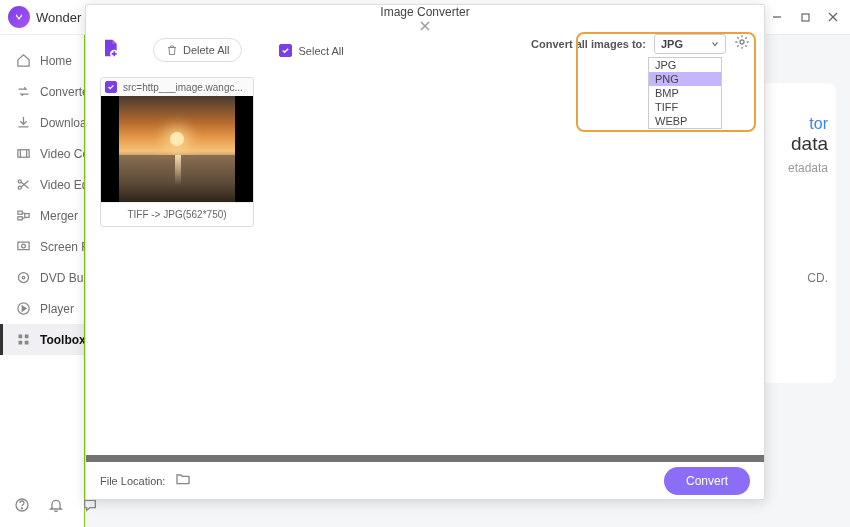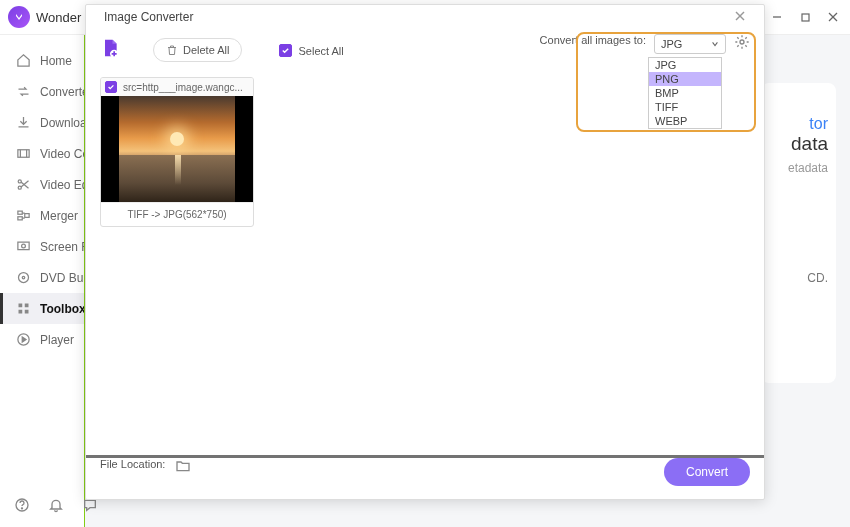--- a/index.html
+++ b/index.html
@@ -25,32 +25,32 @@
   .side-card .line1{font-size:16px;color:#3b82f6;margin-top:14px;text-align:right;}
   .side-card .line2{font-size:19px;color:#333;text-align:right;font-weight:500;}
   .side-card .line3{font-size:12px;color:#999;margin-top:6px;text-align:right;}
   .side-card .line4{font-size:12px;color:#777;margin-top:96px;text-align:right;}
 
   .bottom-icons { position:absolute; left:14px; bottom:10px; display:flex; gap:18px; color:#888;}
   .bottom-icons span{cursor:pointer;}
 
   
   .modal { position: absolute; left: 85px; top: 4px; width: 680px; height: 496px; background: #fff; border: 1px solid #ddd; border-radius: 2px; box-shadow: 0 2px 14px rgba(0,0,0,0.15); display:flex; flex-direction:column;}
-  .modal-header { height: 24px; display:flex; align-items:center; padding:0 18px; font-size:12px; color:#444;}
+  .modal-header { height: 24px; display:flex; align-items:center; padding:0 8px; font-size:12px; color:#444;flex-direction:column;}
   .modal-header .spacer{flex:1;}
   .modal-close{cursor:pointer;color:#999;font-size:14px;}
 
   .modal-toolbar { height: 42px; display:flex; align-items:center; padding:0 14px; position:relative;gap:17px;}
   .add-icon { color:#7b3fe4; margin-right:16px; cursor:pointer;}
   .delete-all { height:24px; border:1px solid #ddd; border-radius:12px; padding:0 12px; display:flex;align-items:center;gap:5px;font-size:11px;color:#555;cursor:pointer; margin-right:20px;}
   .select-all { display:flex; align-items:flex-end; gap:6px; font-size:11px; color:#555; cursor:pointer;}
   .checkbox { width:13px; height:13px; border:1px solid #7b3fe4; border-radius:2px; display:inline-flex; align-items:center; justify-content:center; background:#7b3fe4;}
   .checkbox svg{width:9px;height:9px;}
 
-  .convert-group { position:absolute; right:14px; top:5px; display:flex; align-items:flex-start; gap:8px; }
+  .convert-group { position:absolute; right:14px; top:5px; display:flex; align-items:center; gap:8px;font-weight:bold; }
   .convert-label { font-size:11px; color:#555; }
   .format-select { width:72px; height:20px; border:1px solid #ccc; border-radius:3px; font-size:11px; padding:0 6px; display:flex; align-items:center; justify-content:space-between; cursor:pointer; color:#444; background:#fff;}
   .settings-icon { color:#888; cursor:pointer; }
 
   .highlight-box { position:absolute; right:8px; top:27px; width:180px; height:100px; border:2px solid #e8a33d; border-radius:8px; pointer-events:none;}
 
   .dropdown { position:absolute; right:42px; top:52px; width:74px; background:#fff; border:1px solid #ccc; font-size:11px; color:#444; z-index:5;}
   .dropdown div { padding:1px 6px; cursor:pointer;}
   .dropdown div.sel { background:#c4b5fd; }
 
@@ -59,21 +59,21 @@
   .thumb-head { height:18px; display:flex; align-items:center; padding:0 4px; gap:6px; font-size:10px; color:#666; background:#fafafa;}
   .thumb-head .cb { width:12px;height:12px;border:1px solid #7b3fe4;border-radius:2px;background:#7b3fe4;display:inline-flex;align-items:center;justify-content:center;flex-shrink:0;}
   .thumb-head span.fn{overflow:hidden;text-overflow:ellipsis;white-space:nowrap;}
   .thumb-img { width:100%; height:106px; background:#000; position:relative; overflow:hidden;}
   .sunset { position:absolute; left:18px; right:18px; top:0; bottom:0; background:linear-gradient(to bottom,#4a3a2f 0%,#b56b2e 25%,#e89b4a 40%,#f4c27a 52%,#d4a36b 56%,#6b5540 70%,#3a2e22 100%);}
   .sun{position:absolute;left:50%;top:34%;width:14px;height:14px;background:#ffe9b5;border-radius:50%;transform:translateX(-50%);box-shadow:0 0 14px 6px rgba(255,220,150,0.7);}
   .sea{position:absolute;left:0;right:0;bottom:0;height:44%;background:linear-gradient(to bottom,#8a6f52 0%,#5c4a38 60%,#2f2419 100%);}
   .reflect{position:absolute;left:48%;top:56%;width:6px;height:30px;background:linear-gradient(to bottom,rgba(255,230,180,0.9),rgba(255,230,180,0));}
   .thumb-foot { height:24px; display:flex; align-items:center; justify-content:center; font-size:10px; color:#666; border-top:1px solid #eee;}
 
-  .modal-footer { height:44px; display:flex; align-items:flex-start; padding:0 14px; gap:10px; border-top:3px solid #737373;}
+  .modal-footer { height:44px; display:flex; align-items:center; padding:0 14px; gap:10px; border-top:7px solid #737373;}
   .modal-footer .lbl{font-size:11px;color:#555;}
   .path-select { flex:0 0 244px; height:22px; border:1px solid #ddd; border-radius:3px; font-size:11px; color:#666; padding:0 8px; display:flex; align-items:center; justify-content:space-between;}
   .folder-icon { color:#888; cursor:pointer;}
   .modal-footer .spacer{flex:1;}
   .convert-btn { width:86px; height:28px; border-radius:14px; background:#8b6ef5; color:#fff; font-size:12px; display:flex; align-items:center; justify-content:center; cursor:pointer;}
 </style>
 </head>
 <body>
 
 <div class="main-titlebar">
@@ -170,39 +170,39 @@
     </div>
     <div class="sb-item">
       <span class="ic">
           <svg width="15" height="15" viewBox="0 0 24 24" fill="none" stroke="currentColor" stroke-width="2">
             <circle cx="12" cy="12" r="8"></circle>
             <circle cx="12" cy="12" r="2"></circle>
           </svg>
         </span>
       <span>DVD Bur</span>
     </div>
+    <div class="sb-item">
+      <span class="ic">
+          <svg width="15" height="15" viewBox="0 0 24 24" fill="none" stroke="currentColor" stroke-width="2">
+            <circle cx="12" cy="12" r="9"></circle>
+            <path d="M10 8 L16 12 L10 16 Z" fill="currentColor"></path>
+          </svg>
+        </span>
+      <span>Player</span>
+    </div>
     <div class="sb-item active">
       <span class="ic">
           <svg width="15" height="15" viewBox="0 0 24 24" fill="currentColor">
             <rect x="4" y="4" width="6" height="6"></rect>
             <rect x="14" y="4" width="6" height="6"></rect>
             <rect x="4" y="14" width="6" height="6"></rect>
             <rect x="14" y="14" width="6" height="6"></rect>
           </svg>
         </span>
       <span>Toolbox</span>
-    </div>
-    <div class="sb-item">
-      <span class="ic">
-          <svg width="15" height="15" viewBox="0 0 24 24" fill="none" stroke="currentColor" stroke-width="2">
-            <circle cx="12" cy="12" r="9"></circle>
-            <path d="M10 8 L16 12 L10 16 Z" fill="currentColor"></path>
-          </svg>
-        </span>
-      <span>Player</span>
     </div>
   </div>
 
   <div class="content-area">
     <div class="side-card">
       <div class="line1">tor</div>
       <div class="line2">data</div>
       <div class="line3">etadata</div>
       <div class="line4">CD.</div>
     </div>

